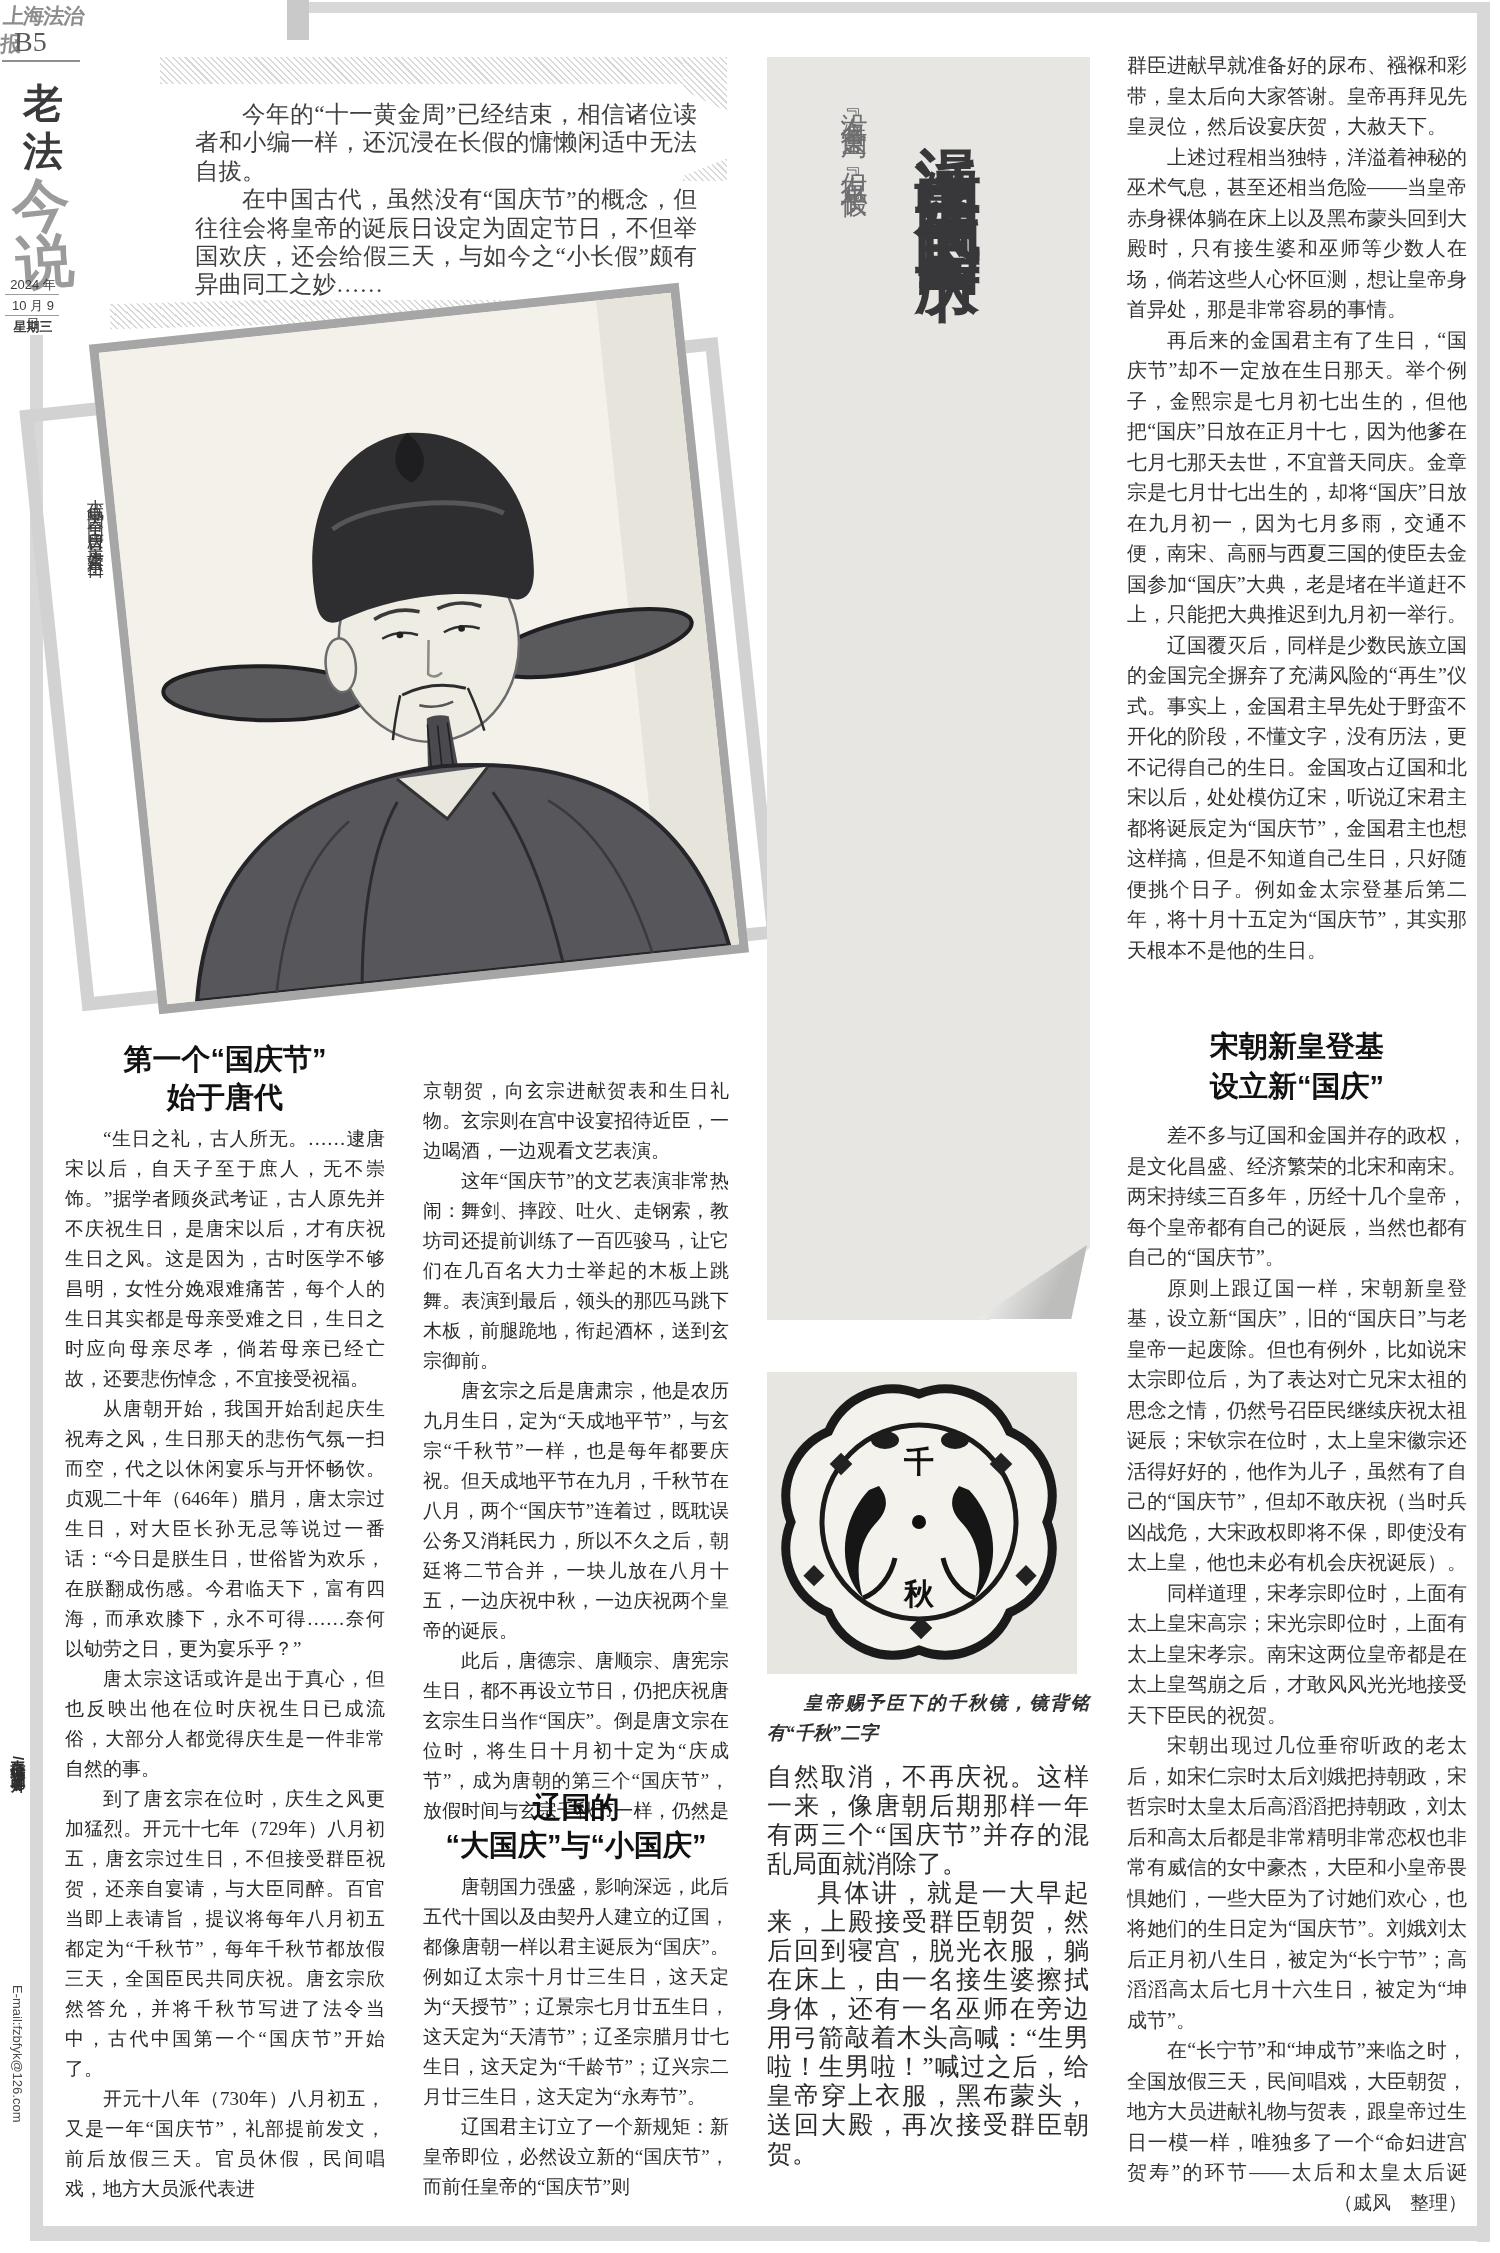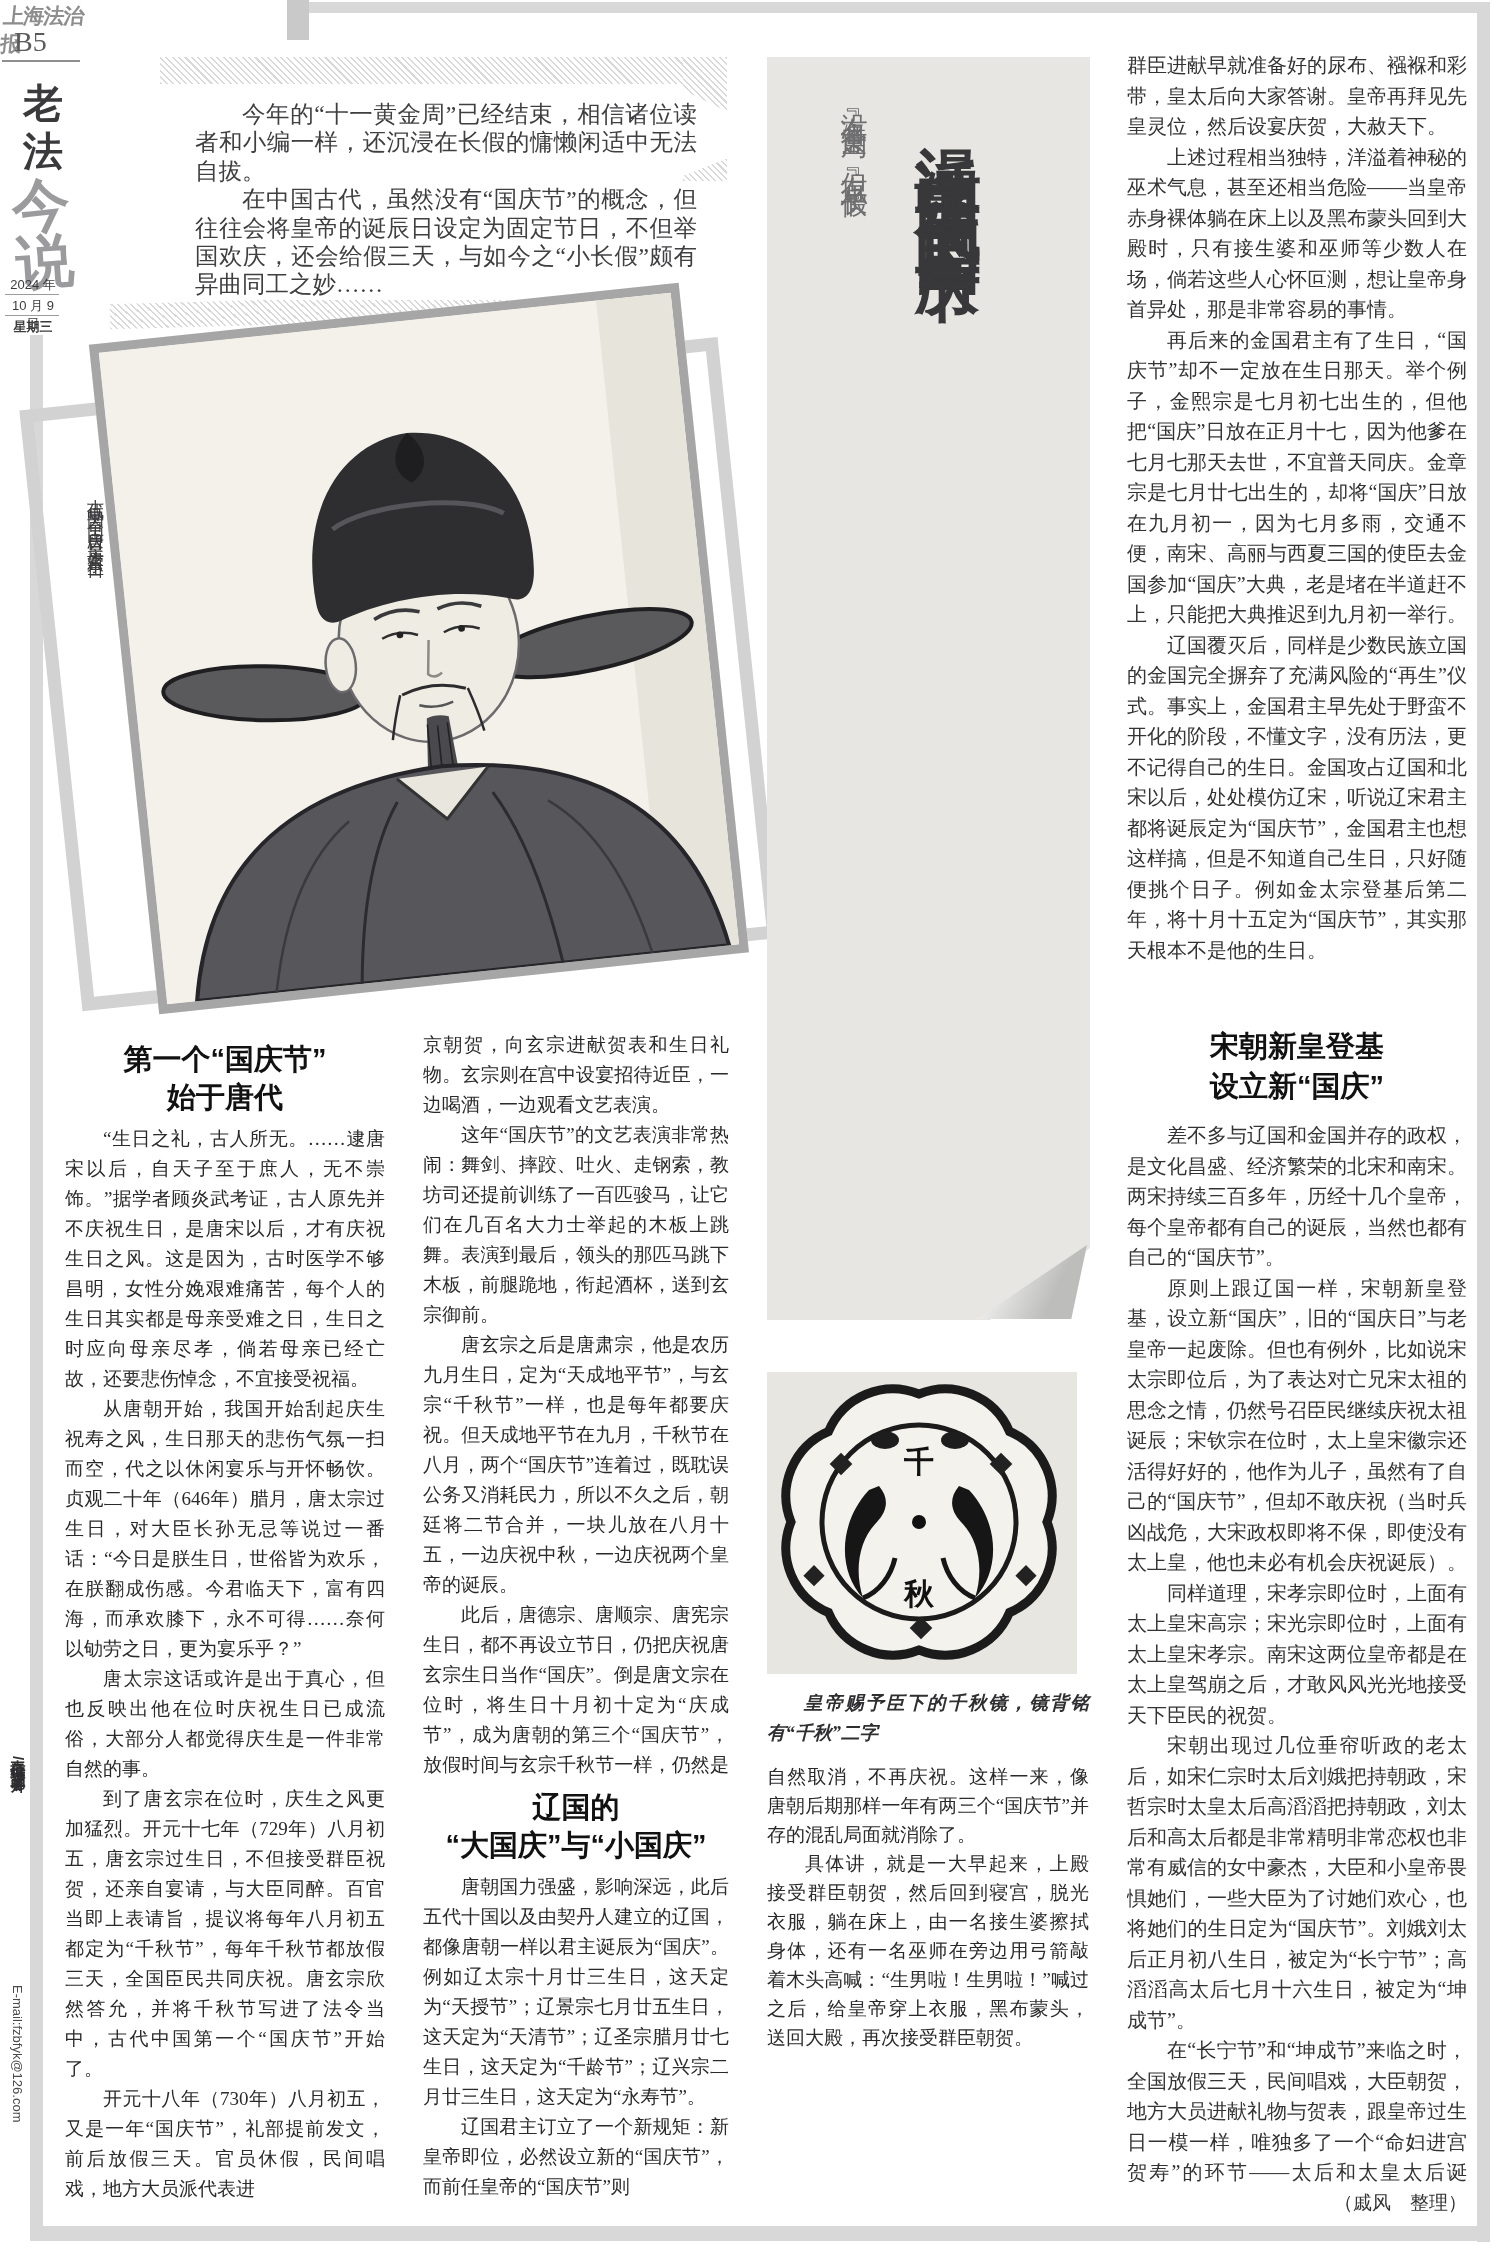--- a/index.html
+++ b/index.html
@@ -40,21 +40,21 @@
   .pbox{left:68px;top:-16px;width:575px;height:655px;background:#f3f1ea;border:9px solid #a6a6a6;}
   .pcaption{left:84px;top:486px;height:360px;writing-mode:vertical-rl;font-size:17px;color:#3a3a3c;
             letter-spacing:4px;}
   
   .head{font-family:"Liberation Sans","DejaVu Sans",sans-serif;font-weight:700;color:#111;
         text-align:center;font-size:29px;line-height:38px;}
   .body{ text-align:justify;}
   .body p{margin:0;text-indent:2em;}
   [data-noindent-first="true"] p:first-child{text-indent:0;}
   .c13{font-size:19px;line-height:30px;}
-  .c3{font-size:19px;line-height:29px;}
+  .c3{font-size:25px;line-height:29px;}
   .cr{font-size:20px;line-height:30.5px;color:#333335;}
   .sig{text-align:right;margin-top:6px;font-size:19px;}
   
   .mirrorbg{left:767px;top:1372px;width:310px;height:302px;background:#e8e6e1;}
   .mcaption{left:767px;top:1688px;width:322px;font-size:18.5px;line-height:30px;color:#2f2f31;
             text-align:justify;font-style:italic;}
   .mcaption p{margin:0;text-indent:2em;font-weight:bold;}
   
   .veditor{left:8px;top:1748px;height:220px;writing-mode:vertical-rl;font-size:15px;font-weight:700;
            color:#2e2e30;font-family:"Liberation Sans",sans-serif;letter-spacing:2px;}
@@ -149,21 +149,21 @@
     <div>始于唐代</div>
   </div>
   <div class="abs body c13" style="left:65px;top:1124px;width:320px;height:1092px;overflow:hidden;">
       <p>“生日之礼，古人所无。……逮唐宋以后，自天子至于庶人，无不崇饰。”据学者顾炎武考证，古人原先并不庆祝生日，是唐宋以后，才有庆祝生日之风。这是因为，古时医学不够昌明，女性分娩艰难痛苦，每个人的生日其实都是母亲受难之日，生日之时应向母亲尽孝，倘若母亲已经亡故，还要悲伤悼念，不宜接受祝福。</p>
       <p>从唐朝开始，我国开始刮起庆生祝寿之风，生日那天的悲伤气氛一扫而空，代之以休闲宴乐与开怀畅饮。贞观二十年（646年）腊月，唐太宗过生日，对大臣长孙无忌等说过一番话：“今日是朕生日，世俗皆为欢乐，在朕翻成伤感。今君临天下，富有四海，而承欢膝下，永不可得……奈何以劬劳之日，更为宴乐乎？”</p>
       <p>唐太宗这话或许是出于真心，但也反映出他在位时庆祝生日已成流俗，大部分人都觉得庆生是一件非常自然的事。</p>
       <p>到了唐玄宗在位时，庆生之风更加猛烈。开元十七年（729年）八月初五，唐玄宗过生日，不但接受群臣祝贺，还亲自宴请，与大臣同醉。百官当即上表请旨，提议将每年八月初五都定为“千秋节”，每年千秋节都放假三天，全国臣民共同庆祝。唐玄宗欣然答允，并将千秋节写进了法令当中，古代中国第一个“国庆节”开始了。</p>
       <p>开元十八年（730年）八月初五，又是一年“国庆节”，礼部提前发文，前后放假三天。官员休假，民间唱戏，地方大员派代表进</p>
     </div>
 
-  <div class="abs body c13" data-noindent-first="true" style="left:423px;top:1030px;width:306px;height:752px;overflow:hidden;">
+  <div class="abs body c13" data-noindent-first="true" style="left:423px;top:1076px;width:306px;height:752px;overflow:hidden;">
       <p>京朝贺，向玄宗进献贺表和生日礼物。玄宗则在宫中设宴招待近臣，一边喝酒，一边观看文艺表演。</p>
       <p>这年“国庆节”的文艺表演非常热闹：舞剑、摔跤、吐火、走钢索，教坊司还提前训练了一百匹骏马，让它们在几百名大力士举起的木板上跳舞。表演到最后，领头的那匹马跳下木板，前腿跪地，衔起酒杯，送到玄宗御前。</p>
       <p>唐玄宗之后是唐肃宗，他是农历九月生日，定为“天成地平节”，与玄宗“千秋节”一样，也是每年都要庆祝。但天成地平节在九月，千秋节在八月，两个“国庆节”连着过，既耽误公务又消耗民力，所以不久之后，朝廷将二节合并，一块儿放在八月十五，一边庆祝中秋，一边庆祝两个皇帝的诞辰。</p>
       <p>此后，唐德宗、唐顺宗、唐宪宗生日，都不再设立节日，仍把庆祝唐玄宗生日当作“国庆”。倒是唐文宗在位时，将生日十月初十定为“庆成节”，成为唐朝的第三个“国庆节”，放假时间与玄宗千秋节一样，仍然是三天。</p>
     </div>
   <div class="abs head" style="left:423px;top:1788px;width:306px;">
     <div>辽国的</div>
     <div>“大国庆”与“小国庆”</div>
   </div>
   <div class="abs body c13" style="left:423px;top:1872px;width:306px;height:344px;overflow:hidden;">

